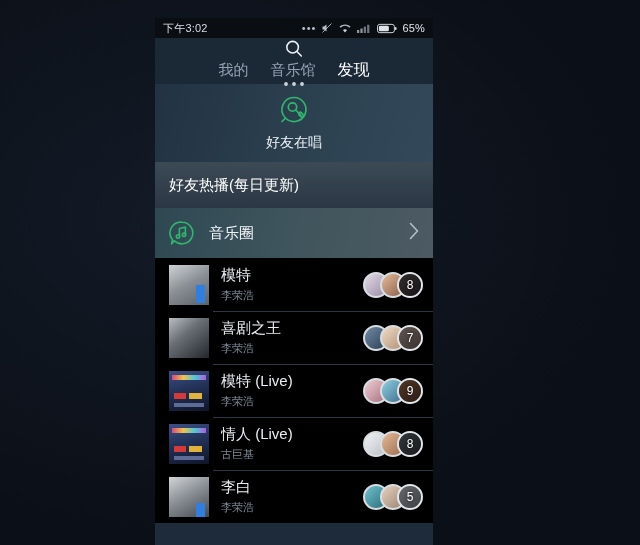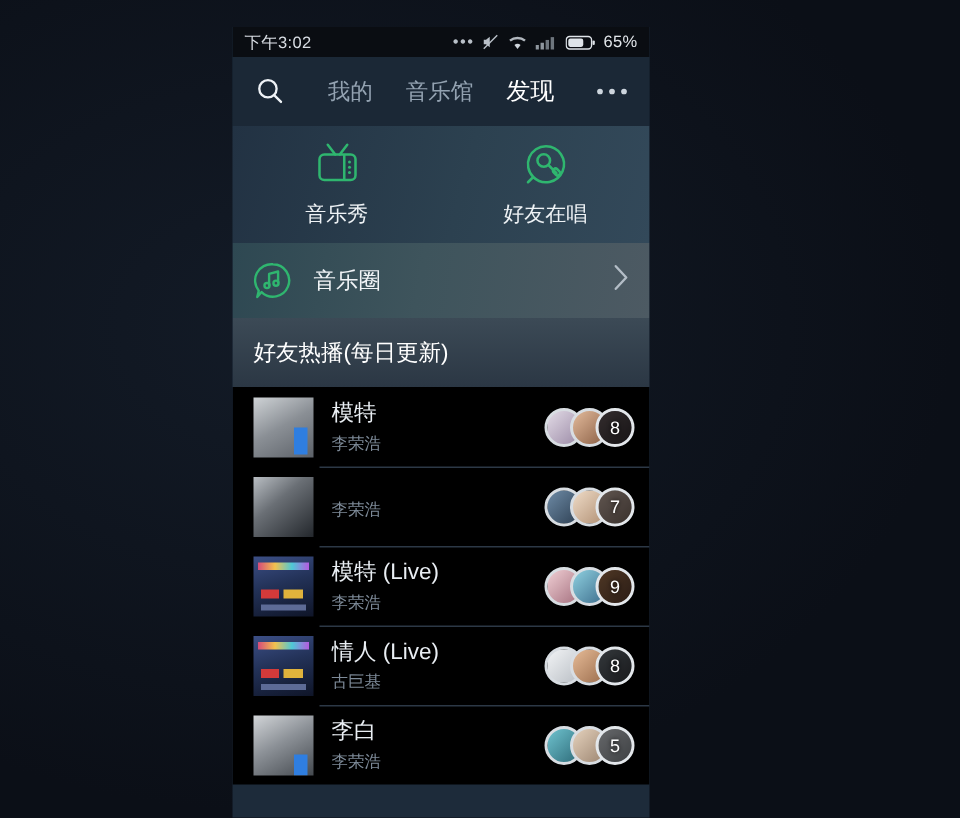--- a/index.html
+++ b/index.html
@@ -37,20 +37,21 @@
   .icon-mute { width:12px; height:12px; position:relative; }
   .icon-mute svg, .icon-wifi svg, .icon-signal svg, .icon-batt svg { display:block; }
   .pct { font-size: 11px; color:#e2e6ea; }
   
   #header {
     height: 46px;
     background: #1b2836;
     display: flex; align-items: center;
     padding: 0 14px;
     position: relative;
+    flex-direction: column;
   }
   #header .tabs {
     flex: 1;
     display: flex; align-items: center; justify-content: center;
     gap: 22px;
   }
   #header .tab {
     color: #93a2b1;
     font-size: 15px;
   }
@@ -200,70 +201,56 @@
         <circle cx="3" cy="3" r="1.9"></circle>
           <circle cx="11" cy="3" r="1.9"></circle>
           <circle cx="19" cy="3" r="1.9"></circle>
       </svg>
     </span>
   </div>
 
   <div id="entries">
 
 
-    <div class="entry">
-      <span class="ic">
-        <svg width="34" height="32" viewBox="0 0 34 32" fill="none" stroke="#2fb66f" stroke-width="1.7" stroke-linecap="round" stroke-linejoin="round">
-          <line x1="10.5" y1="2.5" x2="15.5" y2="9"></line>
-          <line x1="23.5" y1="2.5" x2="18.5" y2="9"></line>
-          <rect x="5" y="9" width="24" height="17" rx="3.2"></rect>
-          <circle cx="25" cy="14" r="1" fill="#2fb66f" stroke="none"></circle>
-          <circle cx="25" cy="17.5" r="1" fill="#2fb66f" stroke="none"></circle>
-          <circle cx="25" cy="21" r="1" fill="#2fb66f" stroke="none"></circle>
-          <line x1="21.5" y1="9.6" x2="21.5" y2="25.4"></line>
-        </svg>
-      </span>
-      <span class="lb">音乐秀</span>
-    </div>
 
     <div class="entry">
       <span class="ic">
         <svg width="34" height="32" viewBox="0 0 34 32" fill="none" stroke="#2fb66f" stroke-width="1.7" stroke-linecap="round" stroke-linejoin="round">
           <path d="M17 3.5 a12 12 0 1 1 -8.5 20.5 l-3.5 3.5 3.5 -3.5 A12 12 0 0 1 17 3.5 Z"></path>
           <circle cx="15.5" cy="13" r="4.2"></circle>
           <path d="M18.6 16 l5.4 5.4"></path>
           <rect x="21.5" y="19" width="5.2" height="3.2" rx="1.6" transform="rotate(45 24 20.6)"></rect>
         </svg>
       </span>
       <span class="lb">好友在唱</span>
     </div>
 
+  </div>
+
+  <div id="sectionhdr">
+    <span>好友热播(每日更新)</span>
   </div>
 
   <div id="circlerow">
     <span class="ic">
       <svg width="26" height="26" viewBox="0 0 26 26" fill="none" stroke="#2fb66f" stroke-width="1.6" stroke-linecap="round" stroke-linejoin="round">
         <path d="M13 2.2 a10.8 10.8 0 1 1 -7.6 18.5 l-2.9 3.3 1 -4.2 A10.8 10.8 0 0 1 13 2.2 Z"></path>
         <path d="M10.4 16.2 V8.6 l6 -1.6 v7.4"></path>
         <circle cx="9" cy="16.4" r="1.7"></circle>
         <circle cx="15" cy="14.8" r="1.7"></circle>
       </svg>
     </span>
     <span class="lb">音乐圈</span>
     <span class="chev">
       <svg width="10" height="18" viewBox="0 0 10 18" fill="none" stroke="#b3bdc6" stroke-width="1.6" stroke-linecap="round" stroke-linejoin="round">
         <polyline points="1.5,1.5 8.5,9 1.5,16.5"></polyline>
       </svg>
     </span>
   </div>
 
-  <div id="sectionhdr">
-    <span>好友热播(每日更新)</span>
-  </div>
-
   <div id="list">
 
     <div class="song">
       <div class="cover" style="background:linear-gradient(150deg,#cfd3d6 0%,#8a8f95 48%,#5c6168 100%)">
         <div style="position:absolute;right:4px;bottom:2px;width:9px;height:18px;background:#2f7ee0"></div>
       </div>
       <div class="meta">
         <div class="t">模特</div>
         <div class="s">李荣浩</div>
       </div>
@@ -273,20 +260,21 @@
         <span class="face count" style="background:linear-gradient(135deg,#4a4245,#17151a)">
           <span class="veil"></span>
             <span class="n">8</span>
         </span>
       </div>
     </div>
 
     <div class="song">
       <div class="cover" style="background:linear-gradient(140deg,#b9bec3 0%,#6a6f75 40%,#23272c 100%)"></div>
       <div class="meta">
+        <div class="t">喜剧之王</div>
         <div class="s">李荣浩</div>
       </div>
       <div class="faces">
         <span class="face" style="background:linear-gradient(135deg,#6e8ba6,#2d3f52)"></span>
         <span class="face" style="background:linear-gradient(135deg,#efdcc8,#b08f73)"></span>
         <span class="face count" style="background:linear-gradient(135deg,#9b8c84,#564a44)">
           <span class="veil"></span>
             <span class="n">7</span>
         </span>
       </div>

